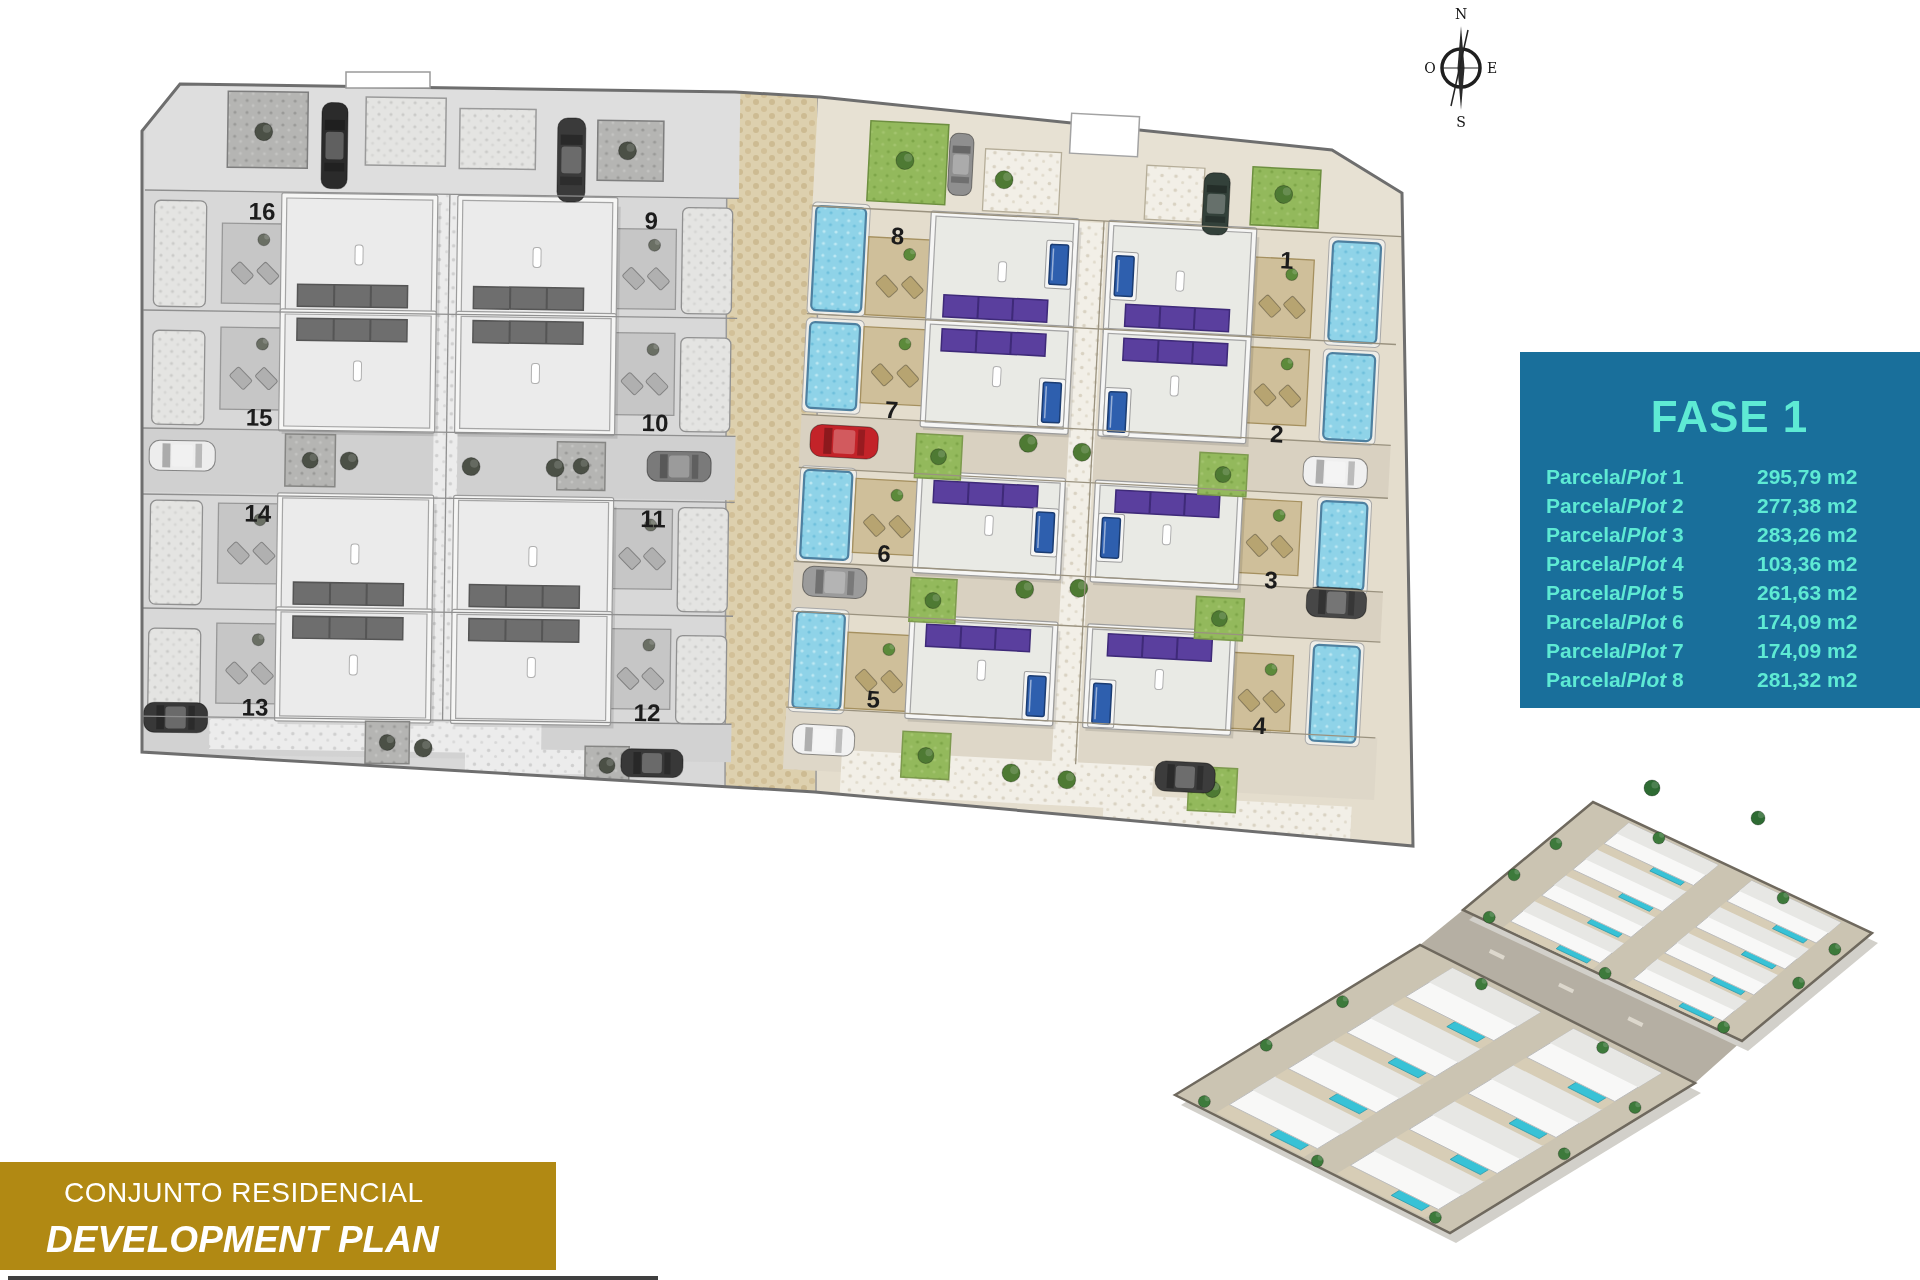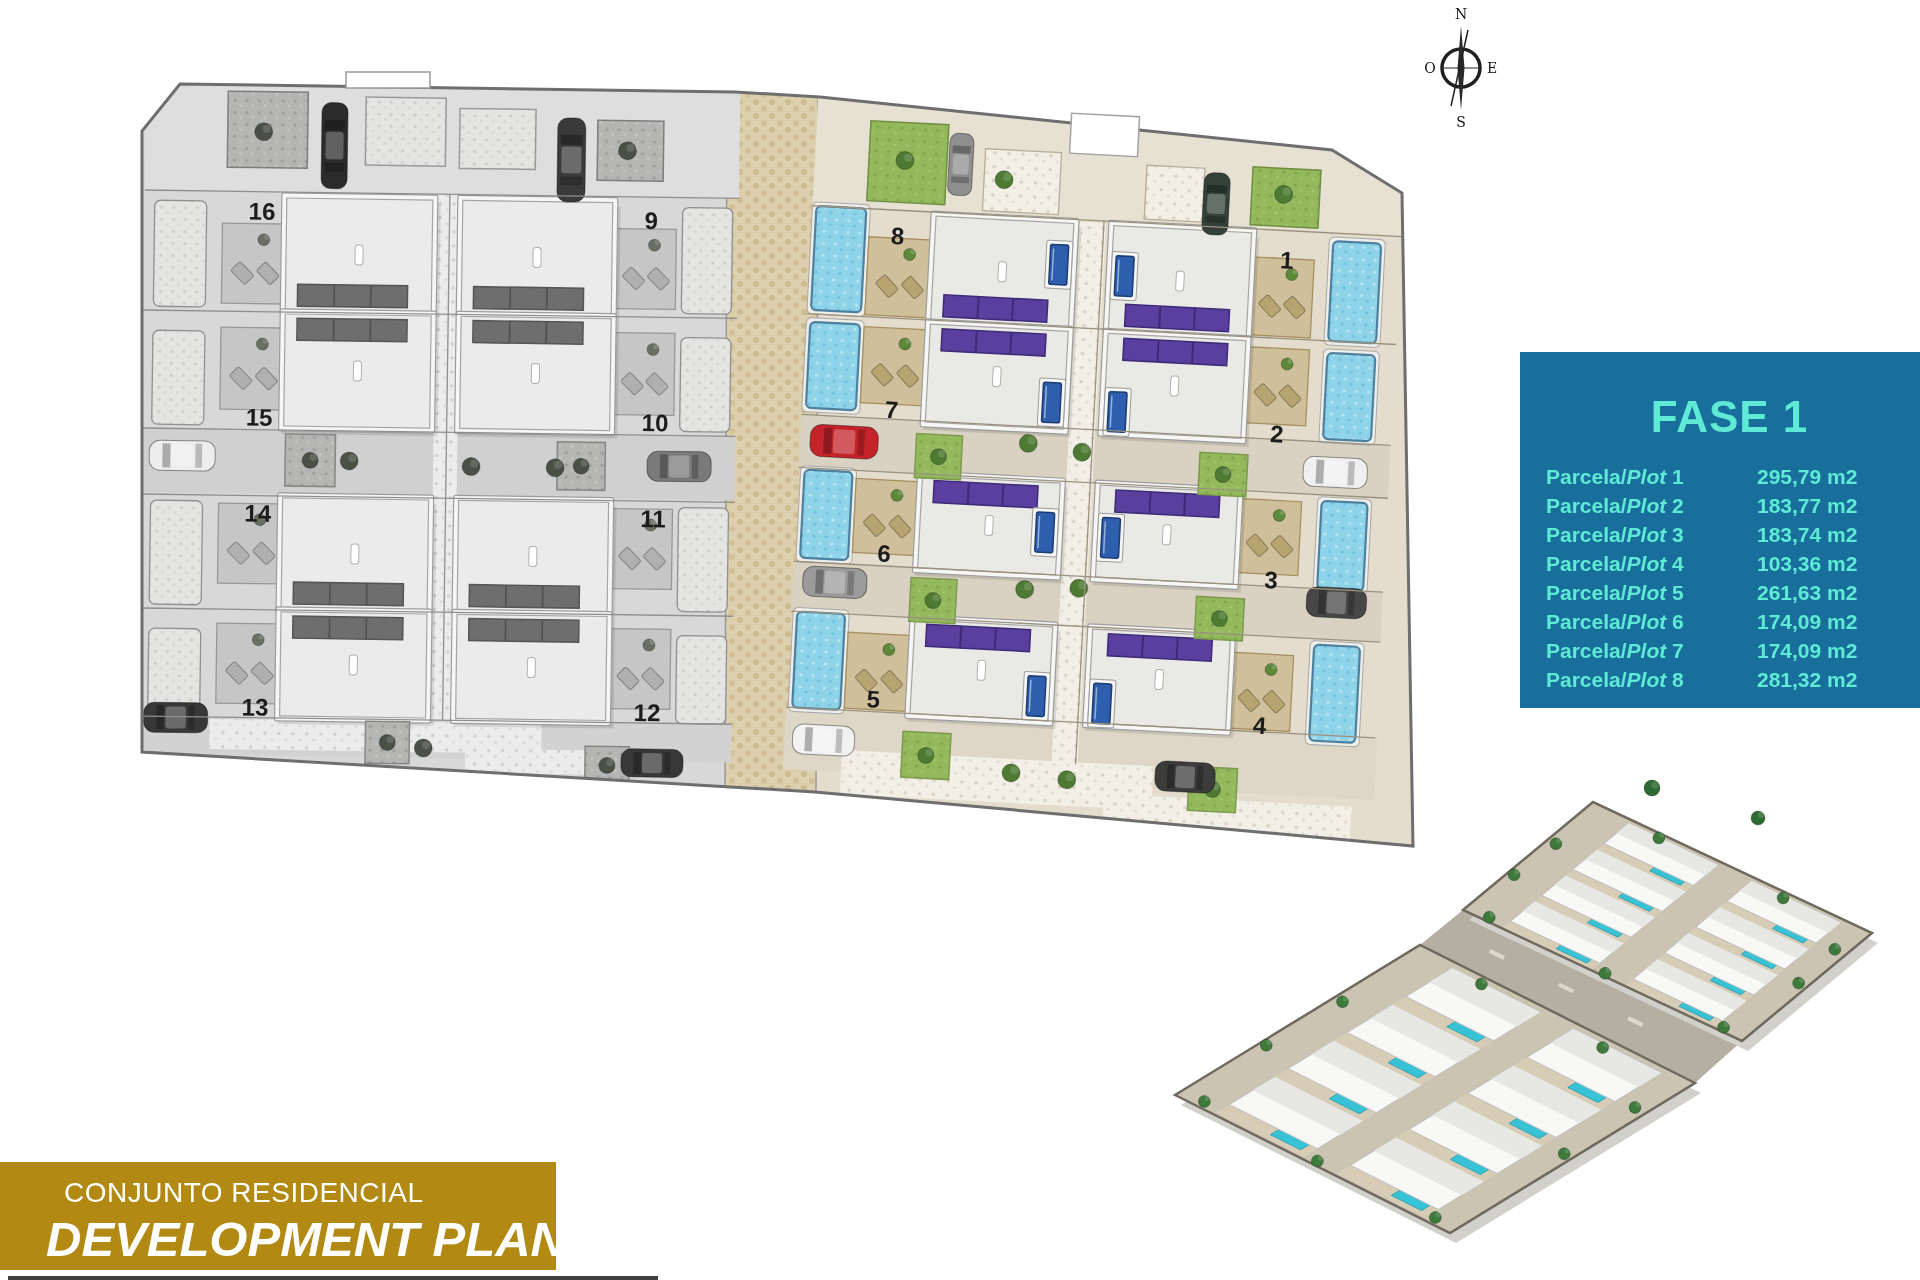--- a/index.html
+++ b/index.html
@@ -11,21 +11,21 @@
   .fase-title{text-align:center;font-size:44px;font-weight:bold;margin-top:40px;letter-spacing:1px;}
   .fase-rows{margin-top:20px;padding-left:26px;padding-right:22px;}
   .fase-row{display:flex;font-size:21px;font-weight:bold;line-height:29px;}
   .fr-label{width:211px;flex:none;white-space:nowrap;}
   .fr-label i{font-style:italic;}
   .fr-area{flex:1;text-align:left;white-space:nowrap;}
   .banner{position:absolute;left:0;top:1162px;width:556px;height:108px;background:#B18913;
           color:#fff;box-sizing:border-box;padding-left:46px;display:flex;flex-direction:column;
           justify-content:center;}
   .banner-l1{font-size:28px;font-weight:normal;line-height:47px;letter-spacing:0.5px;white-space:nowrap;margin-left:18px;}
-  .banner-l2{font-size:49px;font-weight:bold;font-style:italic;line-height:47px;white-space:nowrap;}
+  .banner-l2{font-size:37px;font-weight:bold;font-style:italic;line-height:47px;white-space:nowrap;}
   .bottom-strip{position:absolute;left:8px;top:1274px;width:650px;height:6px;
                 background:#3f3f3f;border-top:2px solid #fff;}
   text.plotnum{font-family:"Liberation Sans",sans-serif;font-weight:bold;font-size:24px;fill:#1c1c1c;}
   text.compass-letter{font-family:"DejaVu Serif",serif;font-size:14px;fill:#111;}
 </style>
 </head>
 <body>
 
 <div id="stage">
 
@@ -899,25 +899,25 @@
 
   <div class="fase-box" style="background: rgb(25, 111, 155);">
     <div class="fase-title">FASE 1</div>
     <div class="fase-rows">
       <div class="fase-row">
           <span class="fr-label"><span>Parcela/</span><i>Plot</i>&nbsp;<span>1</span></span>
           <span class="fr-area">295,79 m2</span>
         </div>
       <div class="fase-row">
           <span class="fr-label"><span>Parcela/</span><i>Plot</i>&nbsp;<span>2</span></span>
-          <span class="fr-area">183,77 m2</span>
+          <span class="fr-area">277,38 m2</span>
         </div>
       <div class="fase-row">
           <span class="fr-label"><span>Parcela/</span><i>Plot</i>&nbsp;<span>3</span></span>
-          <span class="fr-area">183,74 m2</span>
+          <span class="fr-area">283,26 m2</span>
         </div>
       <div class="fase-row">
           <span class="fr-label"><span>Parcela/</span><i>Plot</i>&nbsp;<span>4</span></span>
           <span class="fr-area">103,36 m2</span>
         </div>
       <div class="fase-row">
           <span class="fr-label"><span>Parcela/</span><i>Plot</i>&nbsp;<span>5</span></span>
           <span class="fr-area">261,63 m2</span>
         </div>
       <div class="fase-row">

